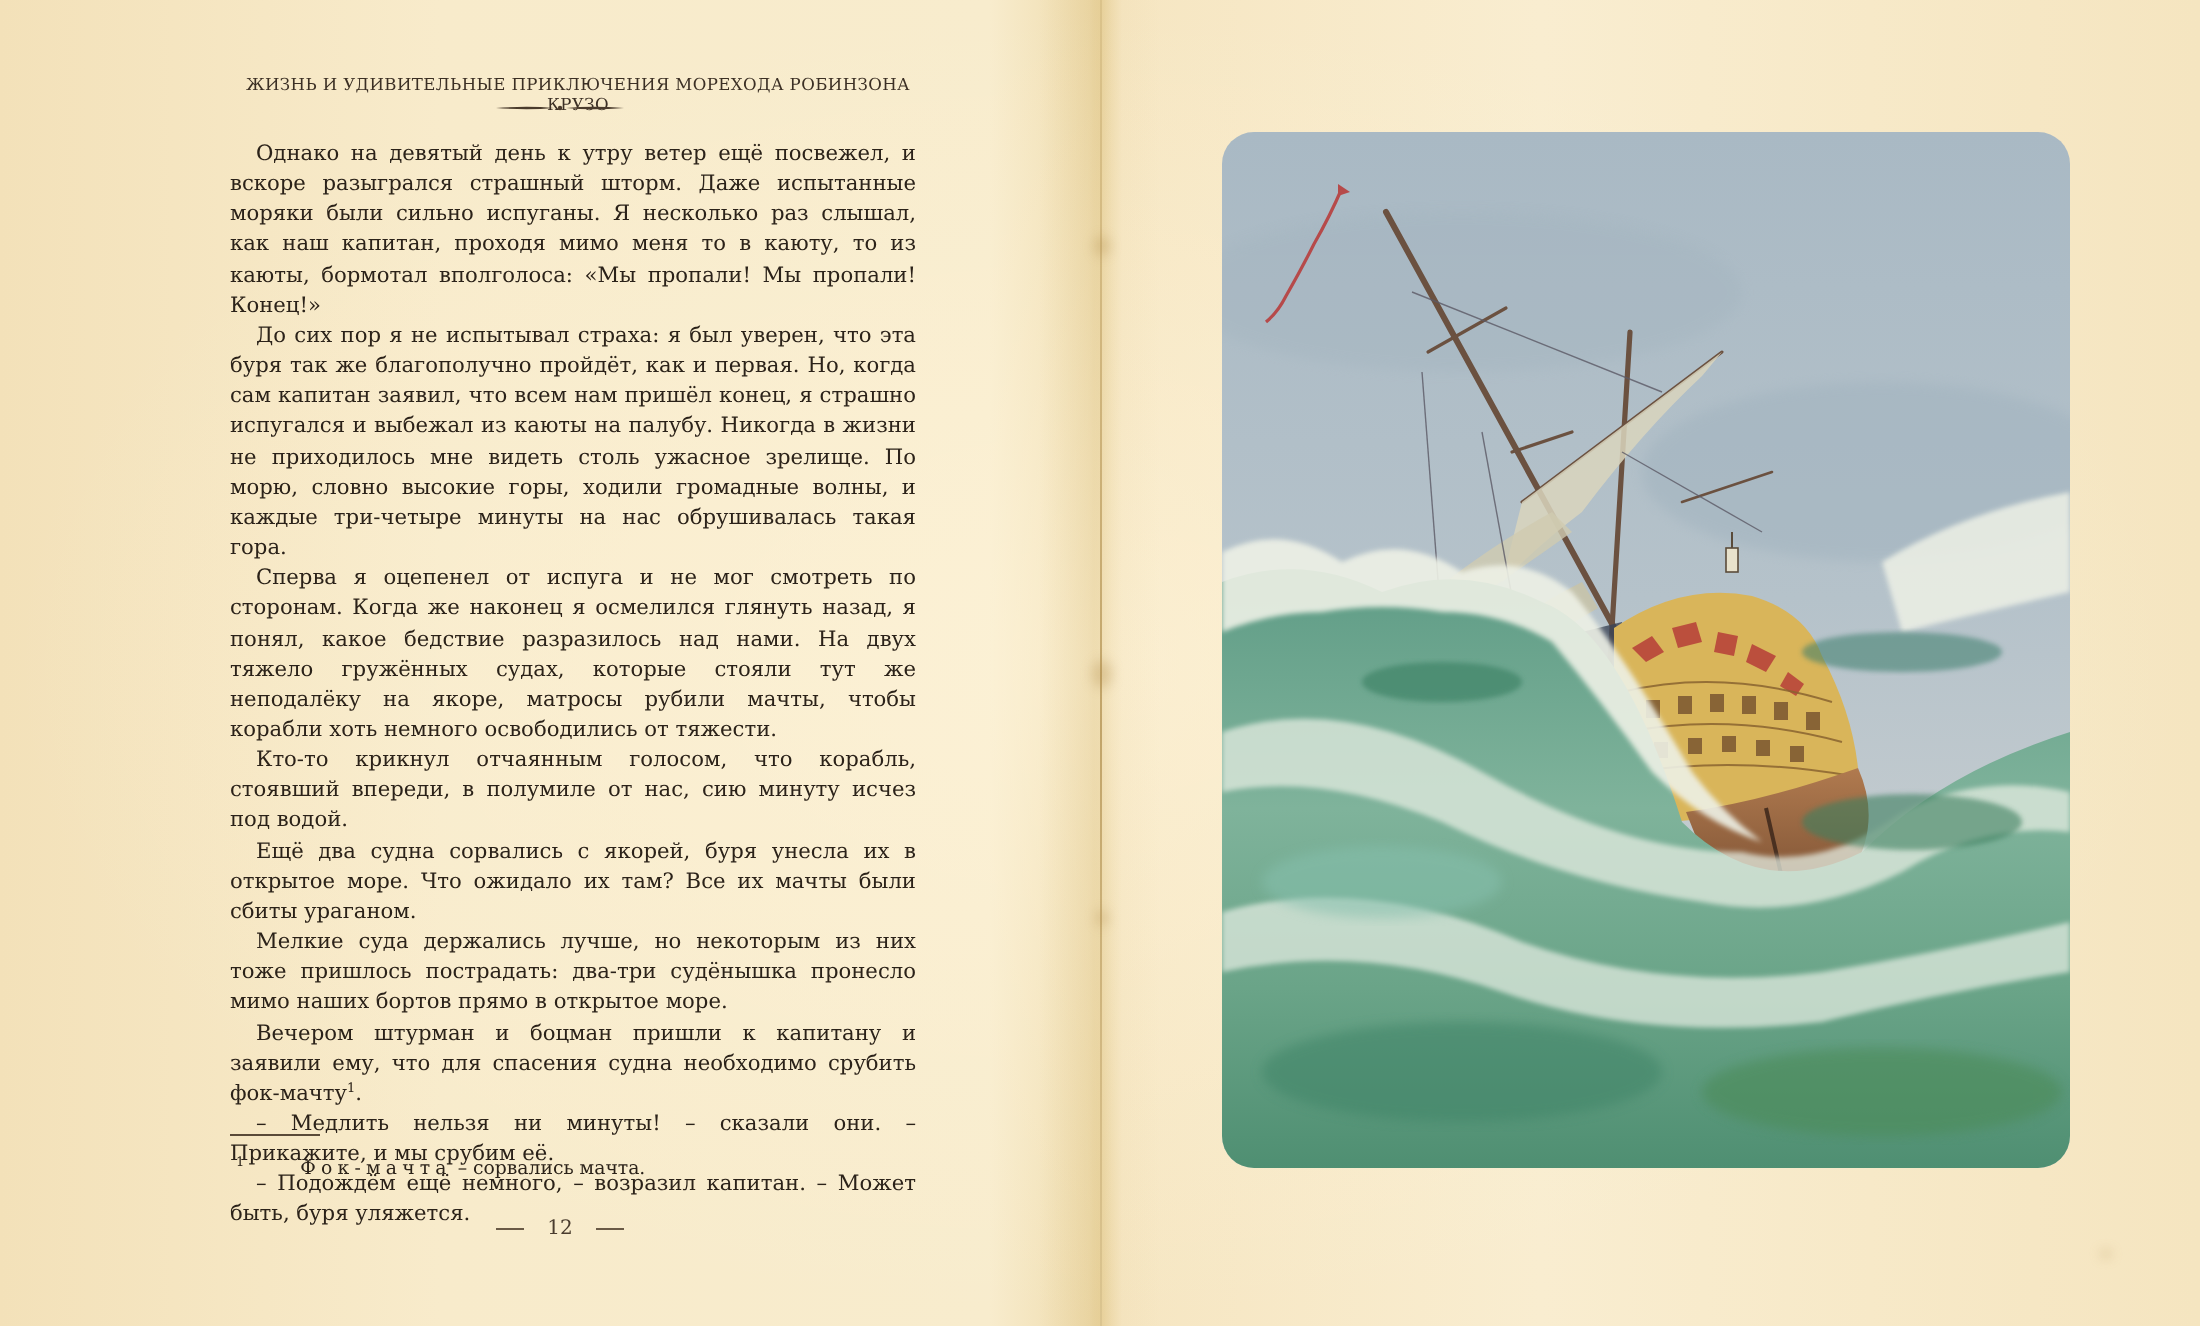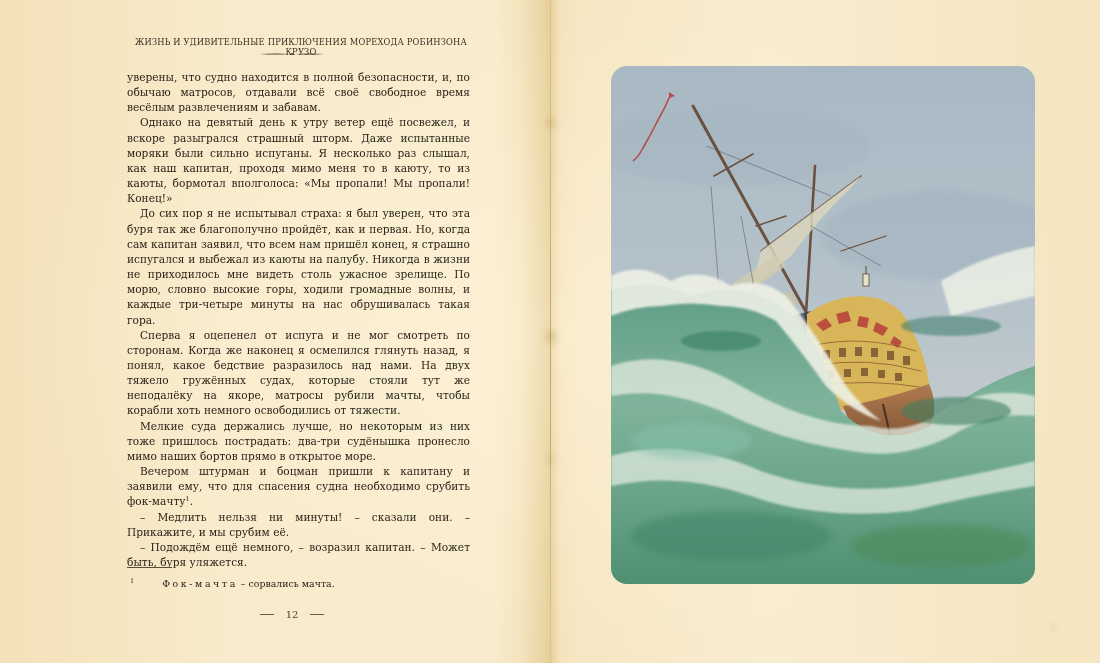--- a/index.html
+++ b/index.html
@@ -19,21 +19,21 @@
     background: linear-gradient(180deg, #d9c189 0%, #c9ad73 30%, #b99a5c 55%, #cdb37c 80%, #d9c38f 100%);
     opacity: 0.85;
   }
   .gutter-shade {
     position: absolute; left: 520px; top: 0; width: 60px; height: 663px;
     background: linear-gradient(90deg, rgba(214,186,120,0) 0%, rgba(214,186,120,0.25) 45%, rgba(214,186,120,0.08) 60%, rgba(214,186,120,0) 100%);
   }
   .stain { position: absolute; border-radius: 50%; background: rgba(170,130,60,0.28); filter: blur(3px); }
 
   
-  .page-left { position: absolute; left: 12px; top: 0; width: 550px; height: 663px; }
+  .page-left { position: absolute; left: 0; top: 0; width: 550px; height: 663px; }
   .running-head {
     position: absolute; left: 110px; top: 37px; width: 358px;
     text-align: center; font-size: 8.3px; letter-spacing: 0.2px;
     color: #3b2f24; text-transform: uppercase;
   }
   .head-ornament {
     position: absolute; left: 248px; top: 52px; width: 64px; height: 4px;
   }
   .body-text {
     position: absolute; left: 115px; top: 70px; width: 343px;
@@ -80,24 +80,25 @@
 
   <section class="page-left">
     <div class="running-head">Жизнь и удивительные приключения морехода Робинзона Крузо</div>
     <svg class="head-ornament" viewBox="0 0 64 4" width="64" height="4">
       <path d="M0 2 Q16 0.8 29 2 Q16 3.2 0 2Z" fill="#4a3b2c"></path>
       <circle cx="32" cy="2" r="1.1" fill="#4a3b2c"></circle>
       <path d="M64 2 Q48 0.8 35 2 Q48 3.2 64 2Z" fill="#4a3b2c"></path>
     </svg>
 
     <div class="body-text">
-      <p class="cont">уверены, что судно находится в полной безопасности, и, по обычаю матросов, отдавали всё своё свободное время весёлым развлечениям и забавам.</p>
       <p>Однако на девятый день к утру ветер ещё посвежел, и вскоре разыгрался страшный шторм. Даже испытанные моряки были сильно испуганы. Я несколько раз слышал, как наш капитан, проходя мимо меня то в каюту, то из каюты, бормотал вполголоса: «Мы пропали! Мы пропали! Конец!»</p>
       <p>До сих пор я не испытывал страха: я был уверен, что эта буря так же благополучно пройдёт, как и первая. Но, когда сам капитан заявил, что всем нам пришёл конец, я страшно испугался и выбежал из каюты на палубу. Никогда в жизни не приходилось мне видеть столь ужасное зрелище. По морю, словно высокие горы, ходили громадные волны, и каждые три-четыре минуты на нас обрушивалась такая гора.</p>
       <p>Сперва я оцепенел от испуга и не мог смотреть по сторонам. Когда же наконец я осмелился глянуть назад, я понял, какое бедствие разразилось над нами. На двух тяжело гружённых судах, которые стояли тут же неподалёку на якоре, матросы рубили мачты, чтобы корабли хоть немного освободились от тяжести.</p>
+      <p>Кто-то крикнул отчаянным голосом, что корабль, стоявший впереди, в полумиле от нас, сию минуту исчез под водой.</p>
+      <p>Ещё два судна сорвались с якорей, буря унесла их в открытое море. Что ожидало их там? Все их мачты были сбиты ураганом.</p>
       <p>Мелкие суда держались лучше, но некоторым из них тоже пришлось пострадать: два-три судёнышка пронесло мимо наших бортов прямо в открытое море.</p>
       <p><span>Вечером штурман и боцман пришли к капитану и заявили ему, что для спасения судна необходимо срубить фок-мачту</span><sup class="fnref">1</sup><span>.</span></p>
       <p>– Медлить нельзя ни минуты! – сказали они. – Прикажите, и мы срубим её.</p>
       <p>– Подождём ещё немного, – возразил капитан. – Может быть, буря уляжется.</p>
     </div>
 
     <div class="fn-rule"></div>
     <div class="footnote">
       <span class="mark">1</span><span class="term">Фок-мачта</span><span> – сорвались мачта.</span>
     </div>

